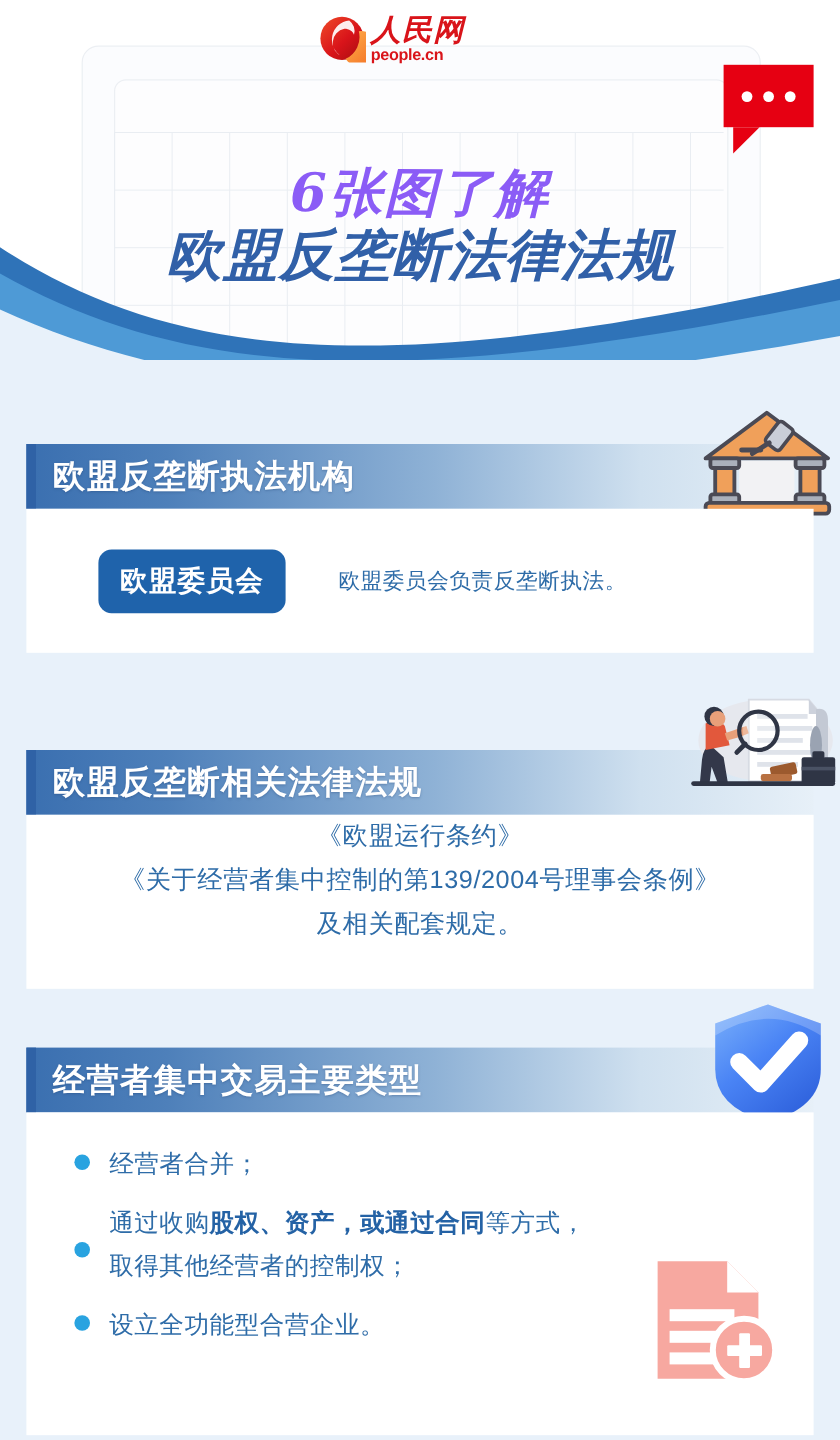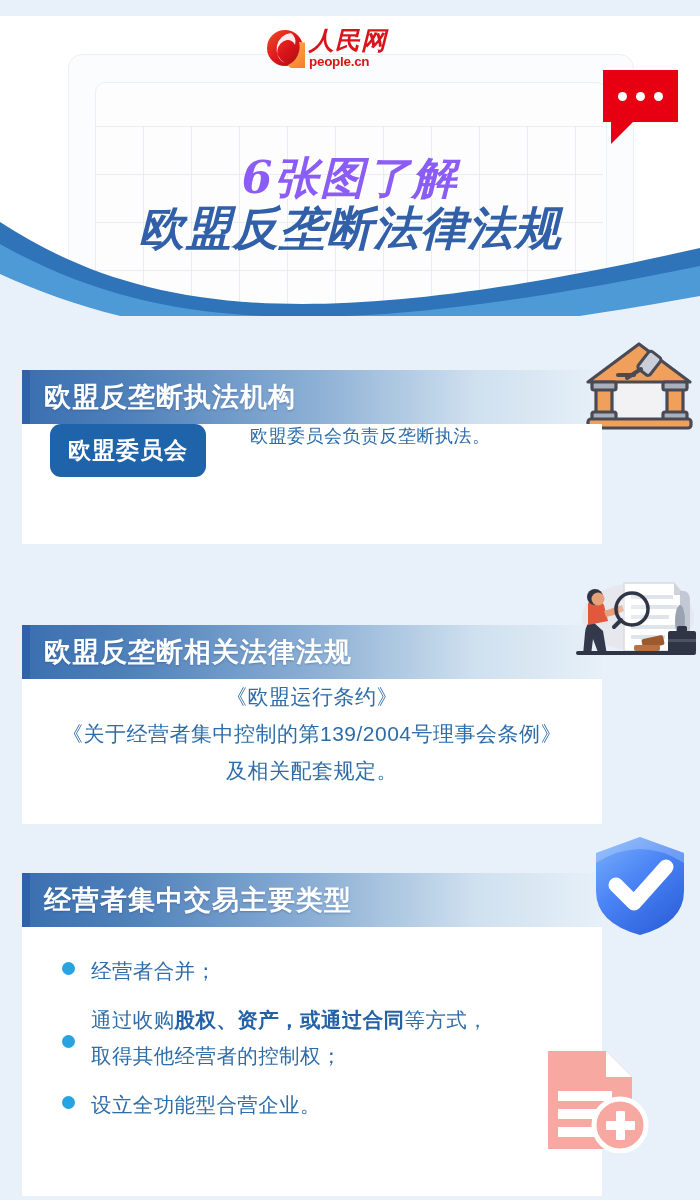--- a/index.html
+++ b/index.html
@@ -5,21 +5,21 @@
   html,body{margin:0;padding:0;}
   body{
     width:700px;height:1200px;overflow:hidden;
     background:#e8f1fa;
     font-family:"Liberation Sans","DejaVu Sans",sans-serif;
     position:relative;
   }
   .page{position:absolute;inset:0;width:700px;height:1200px;overflow:hidden;}
 
   
-  .header{position:absolute;left:0;top:0;width:700px;height:300px;overflow:hidden;background:#ffffff;margin-top:16px;}
+  .header{position:absolute;left:0;top:0;width:700px;height:300px;overflow:hidden;background:#ffffff;}
   .hdr-panel-outer{position:absolute;left:68px;top:38px;width:564px;height:250px;background:#fbfcfe;
     border:1px solid #eceff3;border-radius:14px;}
   .hdr-panel-inner{position:absolute;left:95px;top:66px;width:510px;height:225px;background:#fdfdfe;
     border:1px solid #eceff3;border-radius:10px;}
   .hdr-grid{position:absolute;left:95px;top:110px;width:508px;height:180px;
     background-image:
       linear-gradient(to right,#e9edf2 1px,transparent 1px),
       linear-gradient(to bottom,#e9edf2 1px,transparent 1px);
     background-size:48px 48px;}
 
@@ -45,33 +45,33 @@
   .title-l1{font-size:44px;font-weight:bold;font-style:italic;color:#8b5cf6;letter-spacing:2px;
     font-family:"DejaVu Serif","Liberation Serif",serif;line-height:1.0;
     text-shadow:1px 1px 0 rgba(255,255,255,.9);}
   .title-l2{font-size:46px;font-weight:bold;font-style:italic;color:#3160a8;letter-spacing:1px;
     font-family:"DejaVu Serif","Liberation Serif",serif;line-height:1.25;
     text-shadow:1px 1px 0 rgba(255,255,255,.9);}
 
   .wave{position:absolute;left:0;top:196px;width:700px;height:120px;}
 
   
-  .section{position:absolute;left:22px;width:580px;}
+  .section{position:absolute;left:22px;width:656px;}
   .sec-head{position:relative;height:54px;
     background:linear-gradient(90deg,#3a6fb0 0%,#4e80ba 18%,#8fb2d6 52%,#cfe0ef 78%,#e7f0f8 100%);
     display:flex;align-items:center;}
   .sec-head .bar{position:absolute;left:0;top:0;width:8px;height:100%;background:#2f62a6;}
   .sec-title{margin-left:22px;font-size:27px;font-weight:bold;color:#ffffff;letter-spacing:1px;
     text-shadow:0 1px 2px rgba(30,60,110,.35);
     font-family:"DejaVu Serif","Liberation Serif",serif;}
   .sec-body{background:#ffffff;position:relative;}
 
   
   #sec1{top:370px;}
-  #sec1 .sec-body{height:120px;display:flex;align-items:flex-start;padding-left:28px;gap:44px;}
+  #sec1 .sec-body{height:120px;display:flex;align-items:center;padding-left:60px;gap:44px;}
   .badge{background:#1f63ab;color:#fff;font-size:23px;font-weight:bold;border-radius:11px;
     padding:11px 18px;letter-spacing:1px;white-space:nowrap;}
   .sec1-text{font-size:18px;color:#2e6ca8;letter-spacing:.5px;}
   .icon-court{position:absolute;left:560px;top:-32px;width:115px;height:92px;}
 
   
   #sec2{top:625px;}
   #sec2 .sec-body{height:145px;padding-top:0;text-align:center;}
   .sec2-line{font-size:21px;color:#2e6ca8;line-height:1.75;letter-spacing:.5px;}
   .icon-doc-mag{position:absolute;left:546px;top:-48px;width:132px;height:82px;}

